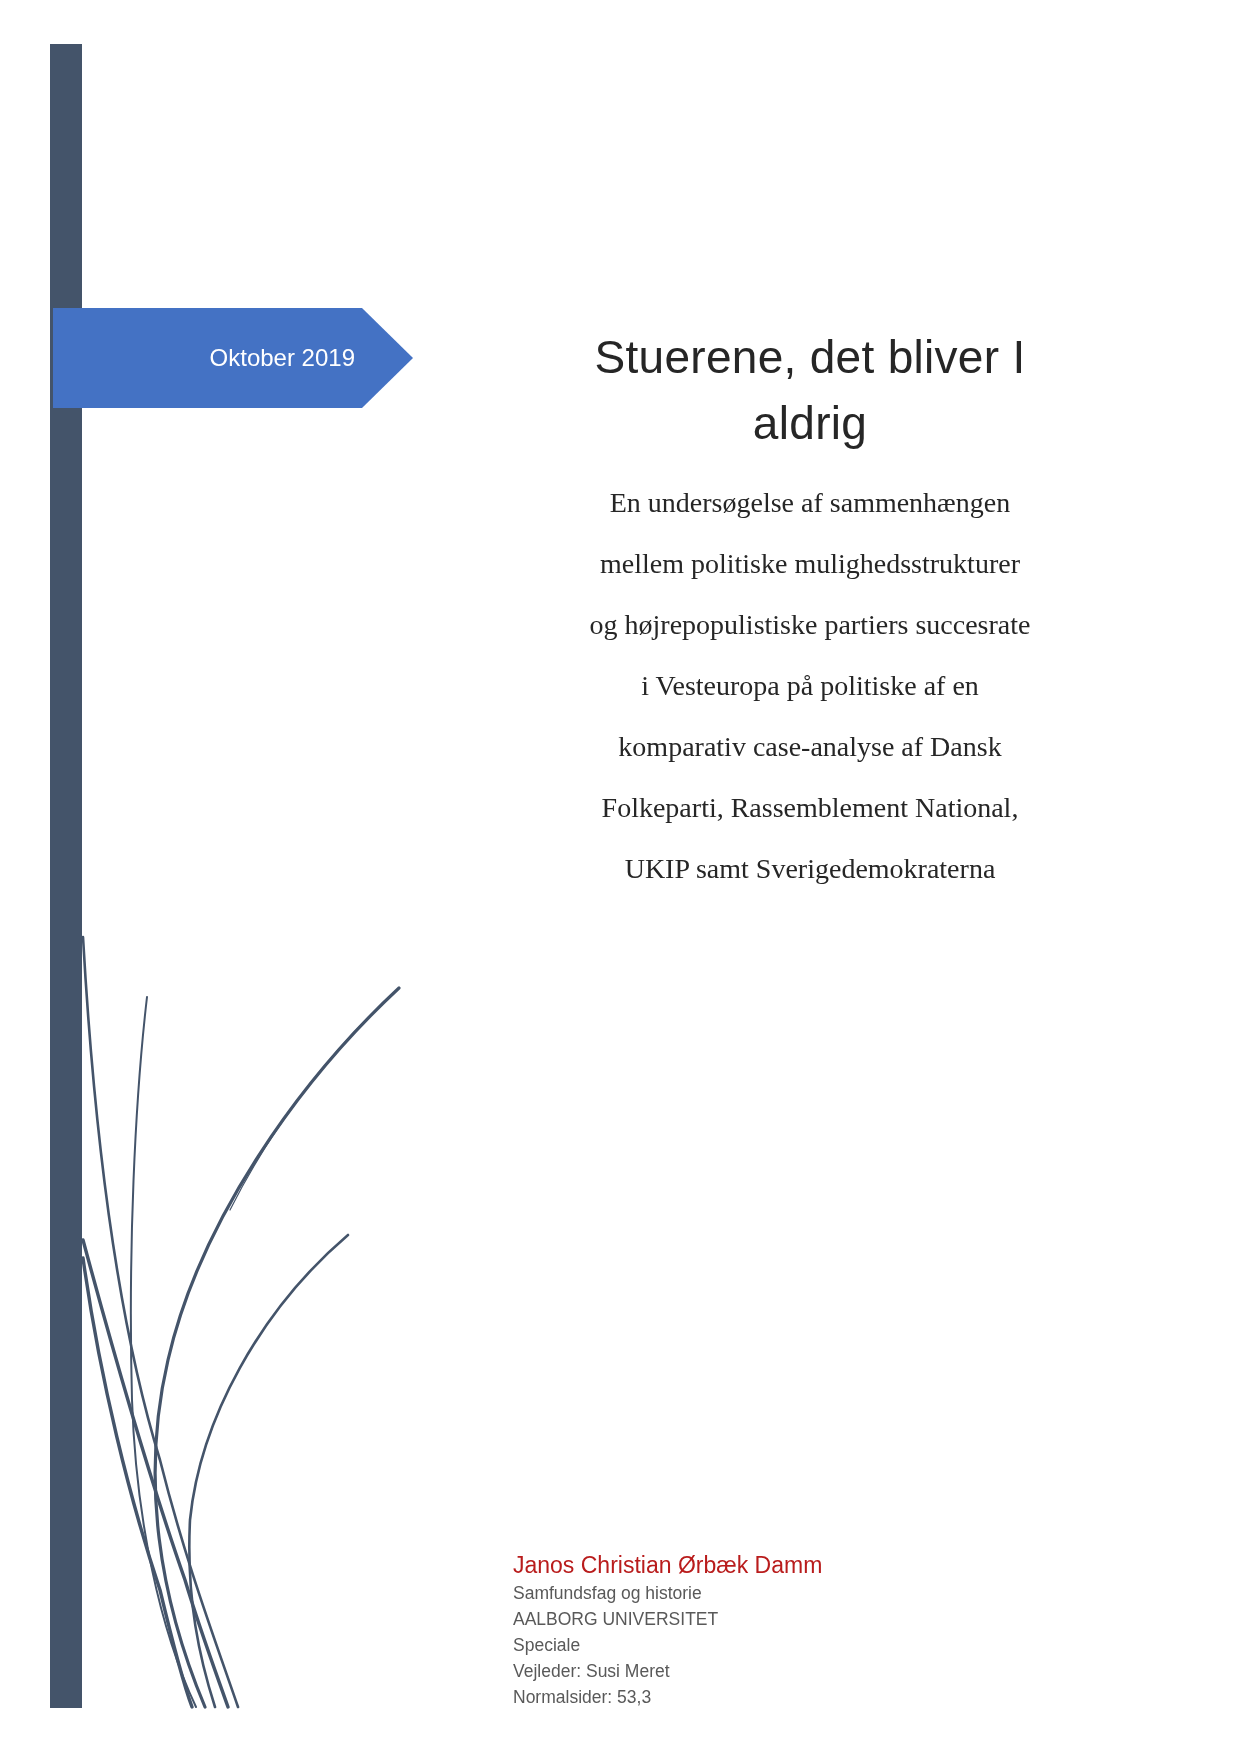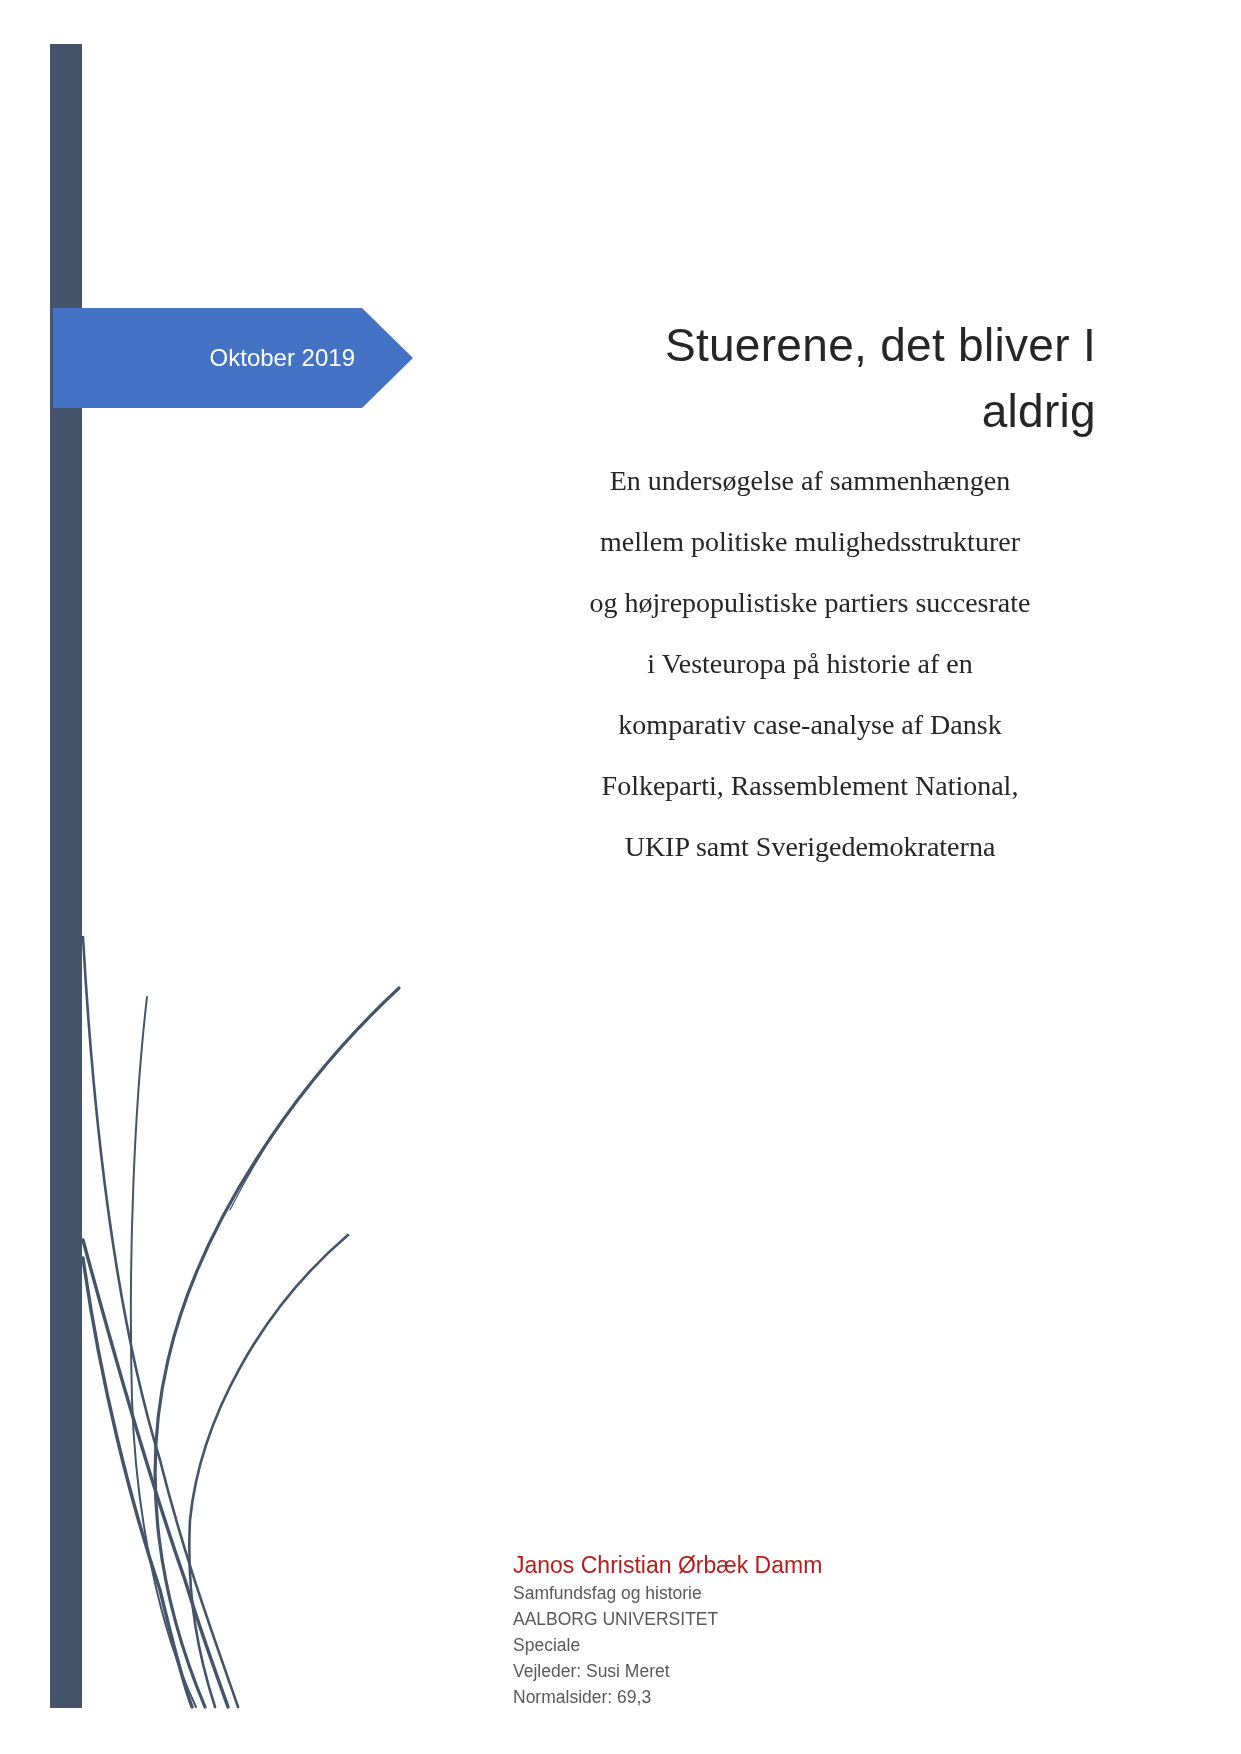--- a/index.html
+++ b/index.html
@@ -64,23 +64,22 @@
       top: 308px;
       width: 580px;
       text-align: center;
       color: #262626;
     }
     .doc-title {
       font-family: "Liberation Sans", "DejaVu Sans", sans-serif;
       font-size: 46px;
       line-height: 66px;
       font-weight: normal;
-      margin: 4px;
+      margin: 16px;
       letter-spacing: 0.3px;
-      text-align: right;
     }
     .doc-subtitle {
       font-family: Liberation Serif, serif;
       font-size: 28px;
       line-height: 61px;
       margin: 6px 0 0 0;
     }
     .subtitle-line {
       display: block;
       white-space: nowrap;
@@ -138,29 +137,29 @@
 
   <div class="title-block">
     <h1 class="doc-title">
       <span class="subtitle-line">Stuerene, det bliver I</span>
       <span class="subtitle-line">aldrig</span>
     </h1>
     <div class="doc-subtitle">
       <span class="subtitle-line">En undersøgelse af sammenhængen</span>
       <span class="subtitle-line">mellem politiske mulighedsstrukturer</span>
       <span class="subtitle-line">og højrepopulistiske partiers succesrate</span>
-      <span class="subtitle-line">i Vesteuropa på historie af en</span>
+      <span class="subtitle-line">i Vesteuropa på politiske af en</span>
       <span class="subtitle-line">komparativ case-analyse af Dansk</span>
       <span class="subtitle-line">Folkeparti, Rassemblement National,</span>
       <span class="subtitle-line">UKIP samt Sverigedemokraterna</span>
     </div>
   </div>
 
   <div class="author-block">
     <div class="author-name">Janos Christian Ørbæk Damm</div>
     <div class="author-line">Samfundsfag og historie</div>
     <div class="author-line">AALBORG UNIVERSITET</div>
     <div class="author-line">Speciale</div>
     <div class="author-line">Vejleder: Susi Meret</div>
-    <div class="author-line">Normalsider: 69,3</div>
+    <div class="author-line">Normalsider: 53,3</div>
   </div>
 
 </div>
 
 </body></html>

